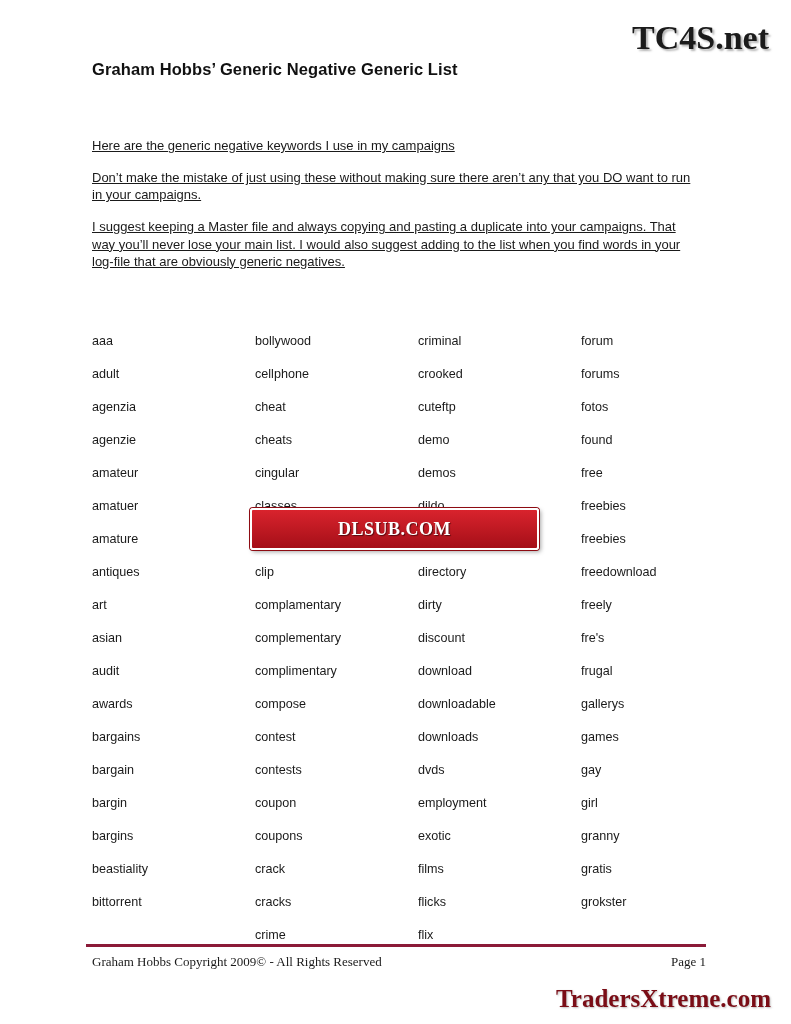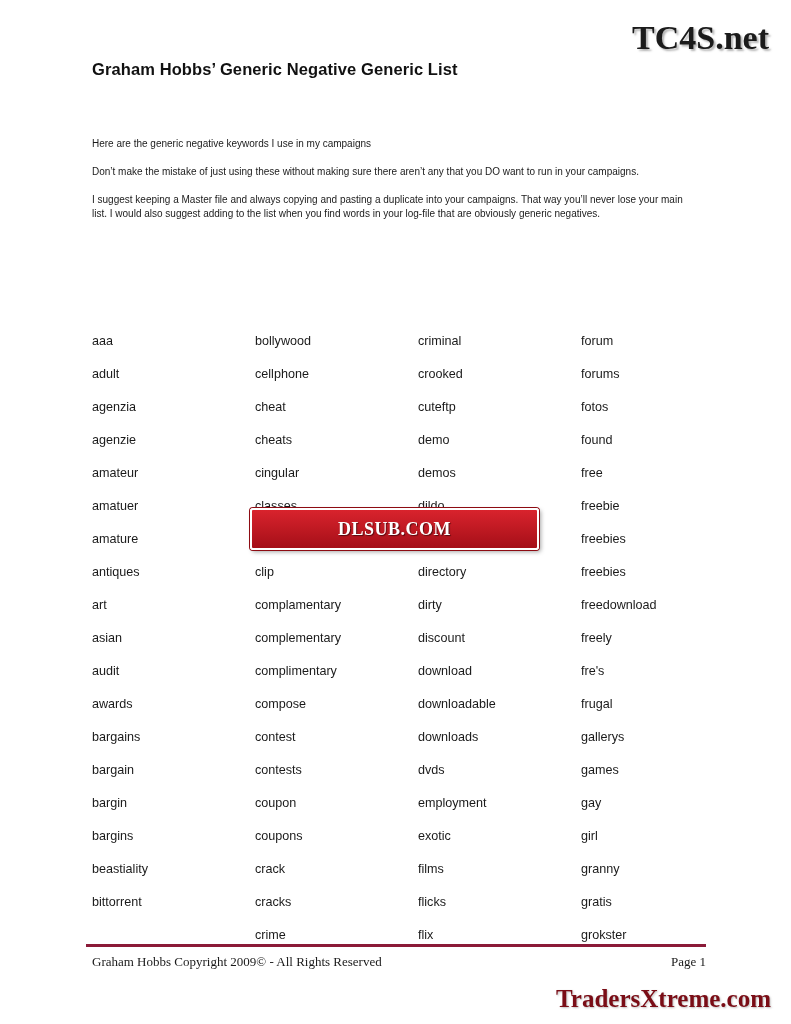--- a/index.html
+++ b/index.html
@@ -57,23 +57,24 @@
     font-weight: bold;
     color: #111;
     letter-spacing: 0.1px;
   }
 
   .intro {
     position: absolute;
     left: 92px;
     top: 124px;
     width: 600px;
-    font-size: 10px;
+    font-size: 13px;
     color: #1a1a1a;
     line-height: 1.32;
+    text-decoration: underline;
   }
   .intro p {
     margin: 0 0 15px 0;
   }
   .intro p:last-child { margin-bottom: 0; }
 
   
   .keyword-grid {
     position: absolute;
     left: 92px;
@@ -219,21 +220,20 @@
       <div class="kw-item">films</div>
       <div class="kw-item">flicks</div>
       <div class="kw-item">flix</div>
     </div>
     <div class="kw-col">
       <div class="kw-item">forum</div>
       <div class="kw-item">forums</div>
       <div class="kw-item">fotos</div>
       <div class="kw-item">found</div>
       <div class="kw-item">free</div>
-      <div class="kw-item">freebie</div>
       <div class="kw-item">freebies</div>
       <div class="kw-item">freebies</div>
       <div class="kw-item">freedownload</div>
       <div class="kw-item">freely</div>
       <div class="kw-item">fre's</div>
       <div class="kw-item">frugal</div>
       <div class="kw-item">gallerys</div>
       <div class="kw-item">games</div>
       <div class="kw-item">gay</div>
       <div class="kw-item">girl</div>

